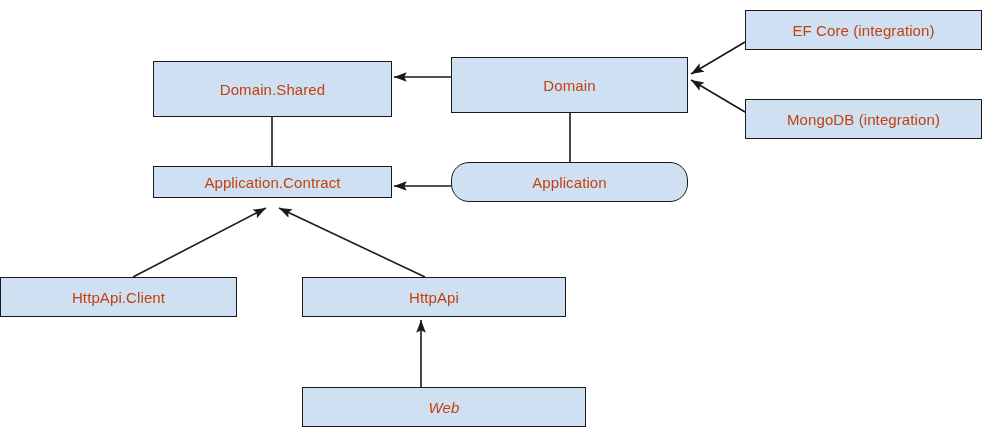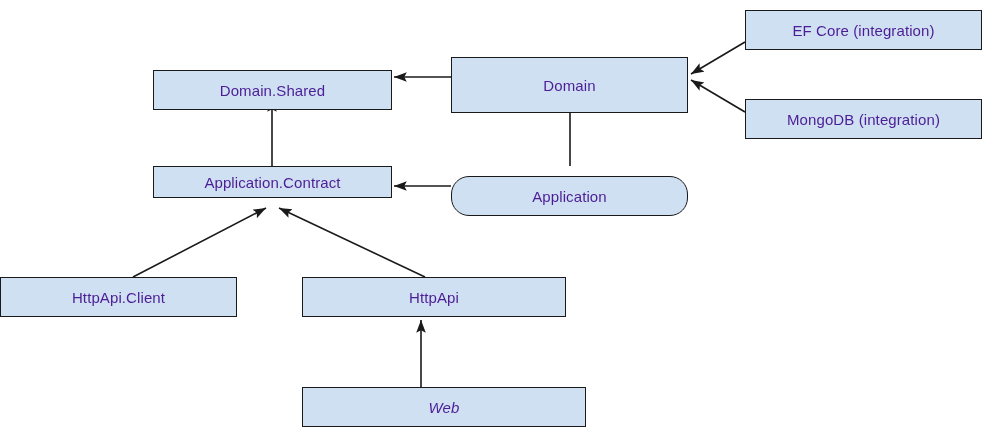--- a/index.html
+++ b/index.html
@@ -25,21 +25,21 @@
     height: 441px;
   }
   .node {
     position: absolute;
     box-sizing: border-box;
     background: #cfe0f3;
     border: 1.6px solid #1a1a1a;
     display: flex;
     align-items: center;
     justify-content: center;
-    color: #4c1d95;
+    color: #c2410c;
     font-size: 15px;
     line-height: 1;
     letter-spacing: 0.1px;
     white-space: nowrap;
   }
   .node-label {
     display: block;
   }
 </style>
 </head>
@@ -60,36 +60,36 @@
         <line x1="272" y1="166" x2="272" y2="99" stroke="#1a1a1a" stroke-width="1.6" marker-end="url(#arrowhead)"></line>
         <line x1="570" y1="166" x2="570" y2="99" stroke="#1a1a1a" stroke-width="1.6" marker-end="url(#arrowhead)"></line>
         <line x1="451" y1="186" x2="394" y2="186" stroke="#1a1a1a" stroke-width="1.6" marker-end="url(#arrowhead)"></line>
         <line x1="133" y1="277" x2="266" y2="208" stroke="#1a1a1a" stroke-width="1.6" marker-end="url(#arrowhead)"></line>
         <line x1="425" y1="277" x2="279" y2="208" stroke="#1a1a1a" stroke-width="1.6" marker-end="url(#arrowhead)"></line>
         <line x1="421" y1="387" x2="421" y2="320" stroke="#1a1a1a" stroke-width="1.6" marker-end="url(#arrowhead)"></line>
       </g>
   </svg>
 
   <div id="nodes">
-      <div class="node" style="left: 153px; top: 70px; width: 239px; height: 40px; background: rgb(207, 224, 243); border-color: rgb(26, 26, 26); text-align: right;">
+      <div class="node" style="left: 153px; top: 61px; width: 239px; height: 56px; background: rgb(207, 224, 243); border-color: rgb(26, 26, 26); text-align: right;">
         <span class="node-label">Domain.Shared</span>
       </div>
       <div class="node" style="left: 451px; top: 57px; width: 237px; height: 56px; background: rgb(207, 224, 243); border-color: rgb(26, 26, 26);">
         <span class="node-label">Domain</span>
       </div>
       <div class="node" style="left: 745px; top: 10px; width: 237px; height: 40px; background: rgb(207, 224, 243); border-color: rgb(26, 26, 26);">
         <span class="node-label">EF Core (integration)</span>
       </div>
       <div class="node" style="left: 745px; top: 99px; width: 237px; height: 40px; background: rgb(207, 224, 243); border-color: rgb(26, 26, 26); text-align: center;">
         <span class="node-label">MongoDB (integration)</span>
       </div>
       <div class="node" style="left: 153px; top: 166px; width: 239px; height: 32px; background: rgb(207, 224, 243); border-color: rgb(26, 26, 26);">
         <span class="node-label">Application.Contract</span>
       </div>
-      <div class="node" style="left: 451px; top: 176px; width: 237px; height: 40px; background: rgb(207, 224, 243); border-color: rgb(26, 26, 26); border-radius: 18px;">
+      <div class="node" style="left: 451px; top: 162px; width: 237px; height: 40px; background: rgb(207, 224, 243); border-color: rgb(26, 26, 26); border-radius: 18px;">
         <span class="node-label">Application</span>
       </div>
       <div class="node" style="left: 0; top: 277px; width: 237px; height: 40px; background: rgb(207, 224, 243); border-color: rgb(26, 26, 26);">
         <span class="node-label">HttpApi.Client</span>
       </div>
       <div class="node" style="left: 302px; top: 277px; width: 264px; height: 40px; background: rgb(207, 224, 243); border-color: rgb(26, 26, 26);">
         <span class="node-label">HttpApi</span>
       </div>
       <div class="node" style="left: 302px; top: 387px; width: 284px; height: 40px; background: rgb(207, 224, 243); border-color: rgb(26, 26, 26); font-style: italic;">
         <span class="node-label">Web</span>

